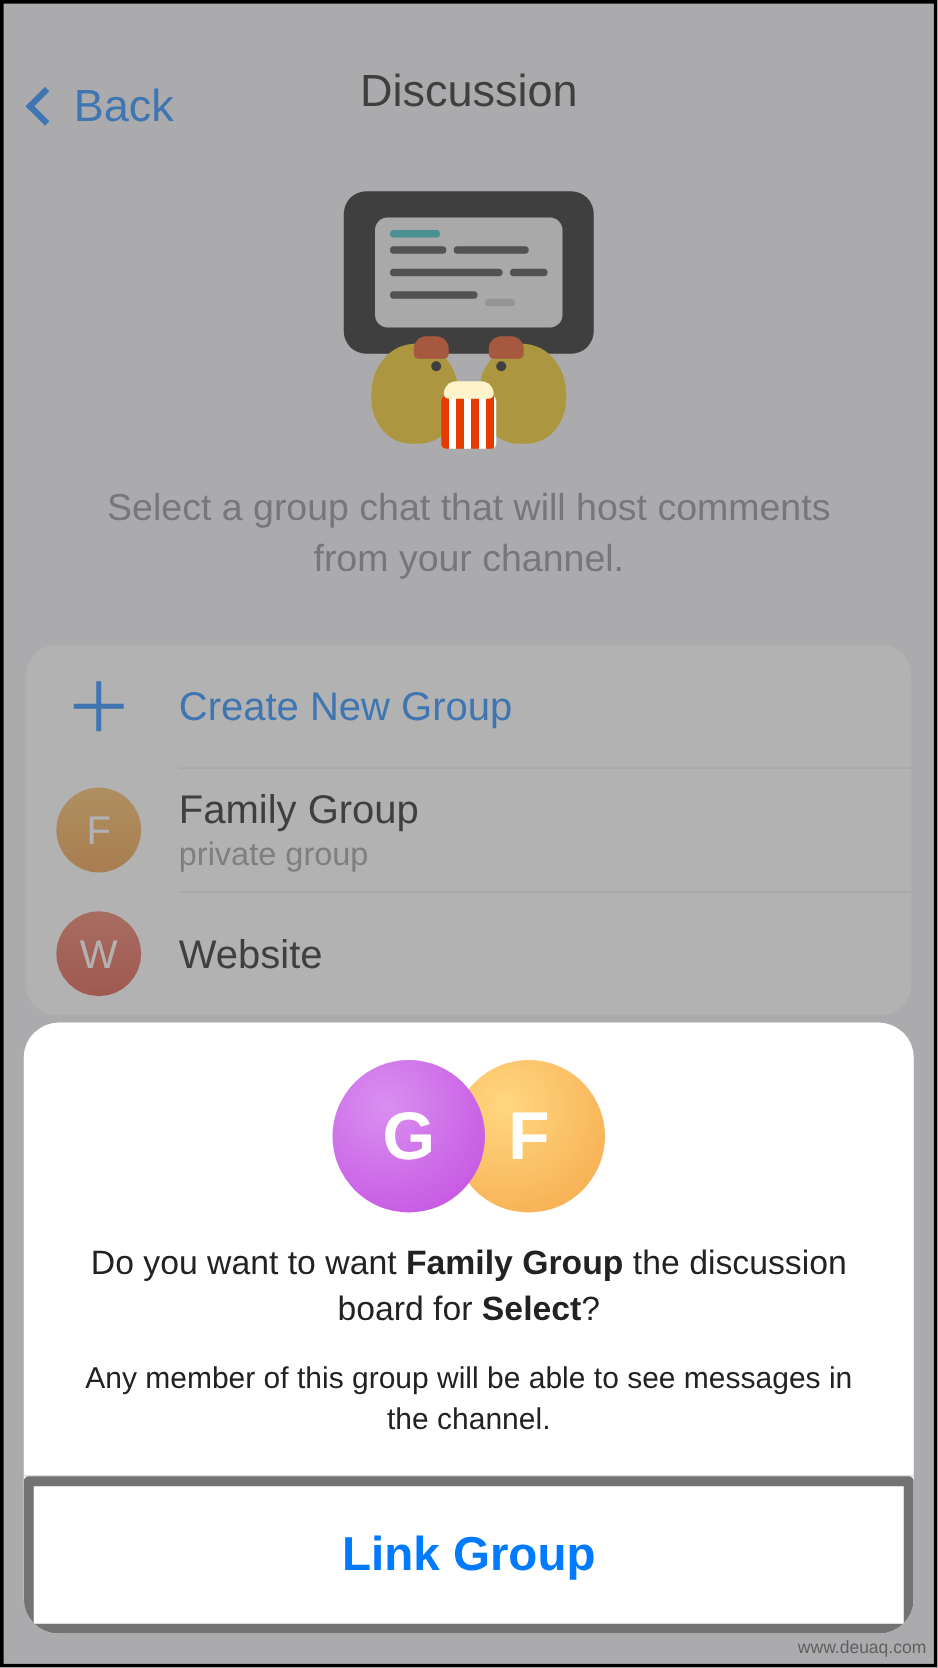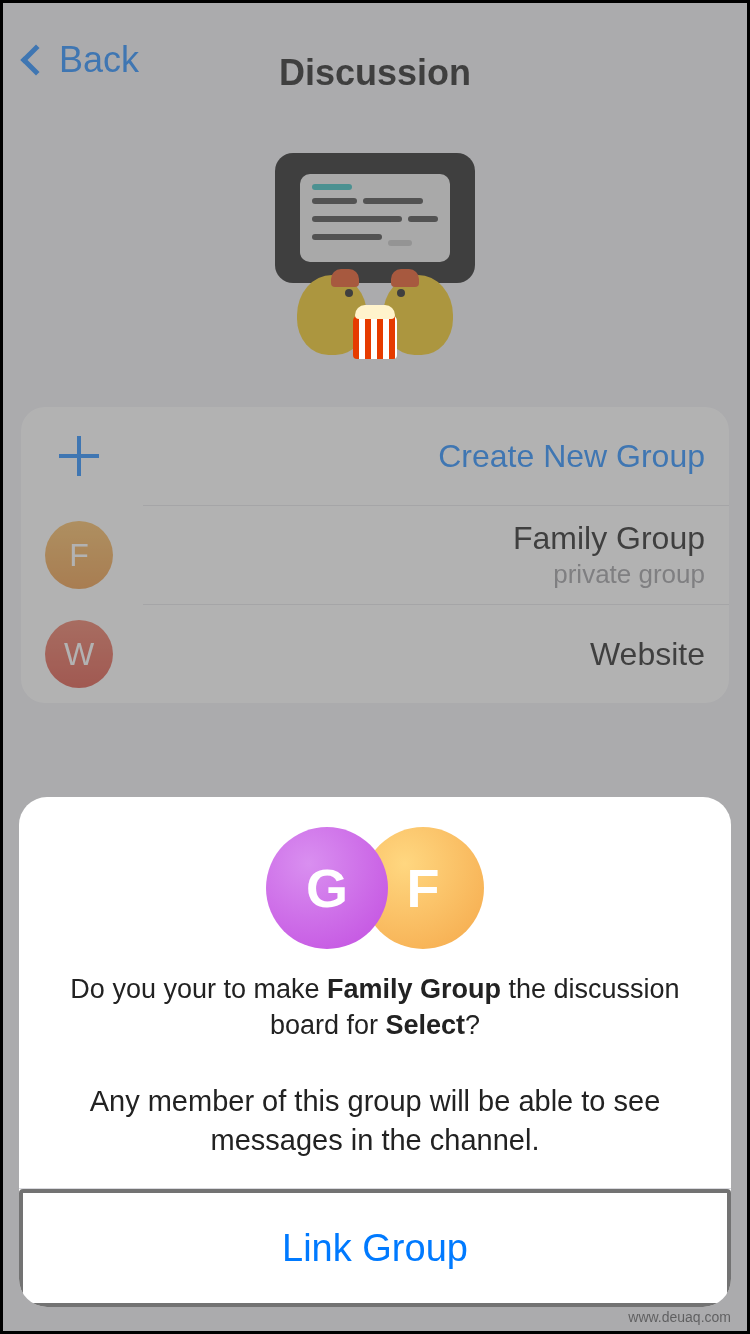--- a/index.html
+++ b/index.html
@@ -1,23 +1,23 @@
 <!DOCTYPE html>
 <html><head>
 <meta charset="utf-8">
 <style>
   * { box-sizing: border-box; margin: 0; padding: 0; }
   html, body { width: 750px; height: 1334px; overflow: hidden; font-family: -apple-system, "Helvetica Neue", Arial, sans-serif; }
   .screen { width: 750px; height: 1334px; background: #efeff4; border: 3px solid #000; position: relative; }
 
   
   .header { position: relative; height: 120px; display: flex; align-items: center; justify-content: center; }
-  .back-btn { position: absolute; left: 22px; top: 36px; display: flex; align-items: center; color: #007aff; font-size: 36px; }
+  .back-btn { position: absolute; left: 22px; top: 61px; display: flex; align-items: center; color: #007aff; font-size: 36px; }
   .back-btn .chevron { width: 22px; height: 22px; border-left: 5px solid #007aff; border-bottom: 5px solid #007aff; transform: rotate(45deg); margin-right: 12px; }
-  .title { font-size: 36px; font-weight: 700; color: #000; margin-top: 20px; }
+  .title { font-size: 36px; font-weight: 400; color: #000; margin-top: 20px; }
 
   
   .illus-wrap { display: flex; flex-direction: column; align-items: center; margin-top: 30px; }
   .tablet { width: 200px; height: 130px; background: #000; border-radius: 18px; position: relative; display: flex; align-items: center; justify-content: center; }
   .bubble { width: 150px; height: 88px; background: #ebebeb; border-radius: 10px; position: relative; padding: 10px 12px; }
   .bubble .ln { height: 6px; border-radius: 3px; margin-bottom: 6px; }
   .bubble .teal { background: #1bb5b5; width: 40px; }
   .bubble .dark { background: #2a2a2a; }
   .bubble .w1 { width: 45px; display: inline-block; }
   .bubble .w2 { width: 60px; display: inline-block; margin-left: 6px; }
@@ -30,21 +30,21 @@
   .duck::before { content: ""; position: absolute; top: -6px; left: 34px; width: 28px; height: 18px; background: #e63b00; border-radius: 10px 10px 4px 4px; }
   .duck::after { content: ""; position: absolute; top: 14px; left: 48px; width: 8px; height: 8px; background: #000; border-radius: 50%; }
   .duck.r { transform: scaleX(-1); }
   .popcorn { width: 44px; height: 44px; background: repeating-linear-gradient(90deg,#e63b00 0 6px,#fff 6px 12px); border-radius: 6px 6px 4px 4px; margin: 40px -14px 0 -14px; position: relative; z-index: 2; }
   .popcorn::before { content:""; position:absolute; top:-10px; left:2px; right:2px; height:14px; background:#fff3cc; border-radius: 10px 10px 4px 4px; }
 
   .subtitle { font-size: 30px; color: #7d7d82; text-align: center; margin: 28px 50px 0 50px; line-height: 1.35; }
 
   
   .list { margin: 48px 18px 0 18px; background: #fff; border-radius: 24px; overflow: hidden; }
-  .row { display: flex; align-items: center; padding: 18px 24px; height: 98px; text-align: right; }
+  .row { display: flex; align-items: center; padding: 18px 24px; height: 98px; }
   .row-body { flex: 1; padding-left: 0; height: 100%; display: flex; flex-direction: column; justify-content: center; }
   .row-sep { height:1px; background:#e2e2e6; margin-left:122px; }
   .avatar { width: 68px; height: 68px; border-radius: 50%; display: flex; align-items: center; justify-content: center; color: #fff; font-size: 32px; font-weight: 500; margin-right: 30px; flex-shrink: 0; }
   .avatar.plus { background: transparent; color: #007aff; position: relative; }
   .avatar.plus .h { position:absolute; width:40px; height:4px; background:#007aff; }
   .avatar.plus .v { position:absolute; width:4px; height:40px; background:#007aff; }
   .avatar.f { background: linear-gradient(180deg,#f6b24b,#e98a2a); }
   .avatar.w { background: linear-gradient(180deg,#e8664c,#d83a2a); }
   .row .t1 { font-size: 32px; color: #000; }
   .row .t1.blue { color: #007aff; }
@@ -56,27 +56,27 @@
   
   .sheet-wrap { position: absolute; left: 16px; right: 16px; bottom: 24px; }
   .sheet { background: #fff; border-radius: 28px; overflow: hidden; }
   .sheet-head { padding: 30px 30px 28px 30px; text-align: center; }
   .avatar-pair { display: flex; justify-content: center; margin-bottom: 22px; }
   .big-av { width: 122px; height: 122px; border-radius: 50%; display: flex; align-items: center; justify-content: center; color: #fff; font-size: 54px; font-weight: 600; }
   .big-av.g { background: radial-gradient(circle at 35% 30%, #d98ff0, #c24de0); z-index: 2; }
   .big-av.f2 { background: radial-gradient(circle at 35% 30%, #ffd780, #f5a84a); margin-left: -26px; }
   .sheet-text { font-size: 27px; color: #222; line-height: 1.35; }
   .sheet-text .bold { font-weight: 600; }
-  .sheet-sub { font-size: 29px; color: #222; margin-top: 38px; line-height: 1.35; }
+  .sheet-sub { font-size: 24px; color: #222; margin-top: 22px; line-height: 1.35; }
   .sheet-divider { height: 1px; background: #d9d9de; }
   .sheet-btn { height: 110px; display: flex; align-items: center; justify-content: center; font-size: 38px; color: #007aff; }
-  .highlight { border: 4px solid #737373; border-radius: 4px; }
+  .highlight { border: 8px solid #737373; border-radius: 4px; font-weight: bold; }
   .cancel { background: #fff; border-radius: 28px; margin-top: 18px; height: 110px; display: flex; align-items: center; justify-content: center; font-size: 38px; color: #007aff; font-weight: 600; }
 
-  .watermark { position: absolute; right: 16px; bottom: 6px; font-size: 14px; color: rgba(0,0,0,0.45); }
+  .watermark { position: absolute; right: 6px; bottom: 6px; font-size: 14px; color: rgba(0,0,0,0.45); }
 </style>
 </head>
 <body>
 
 <div class="screen">
 
   <div class="header">
     <div class="back-btn">
       <span class="chevron"></span>
       <span>Back</span>
@@ -93,20 +93,21 @@
         <div><span class="ln dark w5"></span><span class="w6"></span></div>
       </div>
     </div>
     <div class="ducks">
       <div class="duck"></div>
       <div class="popcorn"></div>
       <div class="duck r"></div>
     </div>
   </div>
 
+  <div class="subtitle">Select a group chat that will host comments from your channel.</div>
 
   <div class="list">
     <div class="row">
       <div class="avatar plus">
           <span class="h"></span>
           <span class="v"></span>
         </div>
       <div class="row-body">
           <div class="t1 blue">Create New Group</div>
         </div>
@@ -131,21 +132,21 @@
   <div class="overlay"></div>
 
   <div class="sheet-wrap">
     <div class="sheet">
       <div class="sheet-head">
         <div class="avatar-pair">
           <div class="big-av g">G</div>
           <div class="big-av f2">F</div>
         </div>
         <div class="sheet-text">
-          <span>Do you your to make </span><span class="bold">Family Group</span><span> the discussion board for </span><span class="bold">Select</span><span>?</span>
+          <span>Do you want to want </span><span class="bold">Family Group</span><span> the discussion board for </span><span class="bold">Select</span><span>?</span>
         </div>
         <div class="sheet-sub">Any member of this group will be able to see messages in the channel.</div>
       </div>
       <div class="sheet-divider"></div>
       <div class="highlight">
         <div class="sheet-btn">Link Group</div>
       </div>
     </div>
   </div>
 

